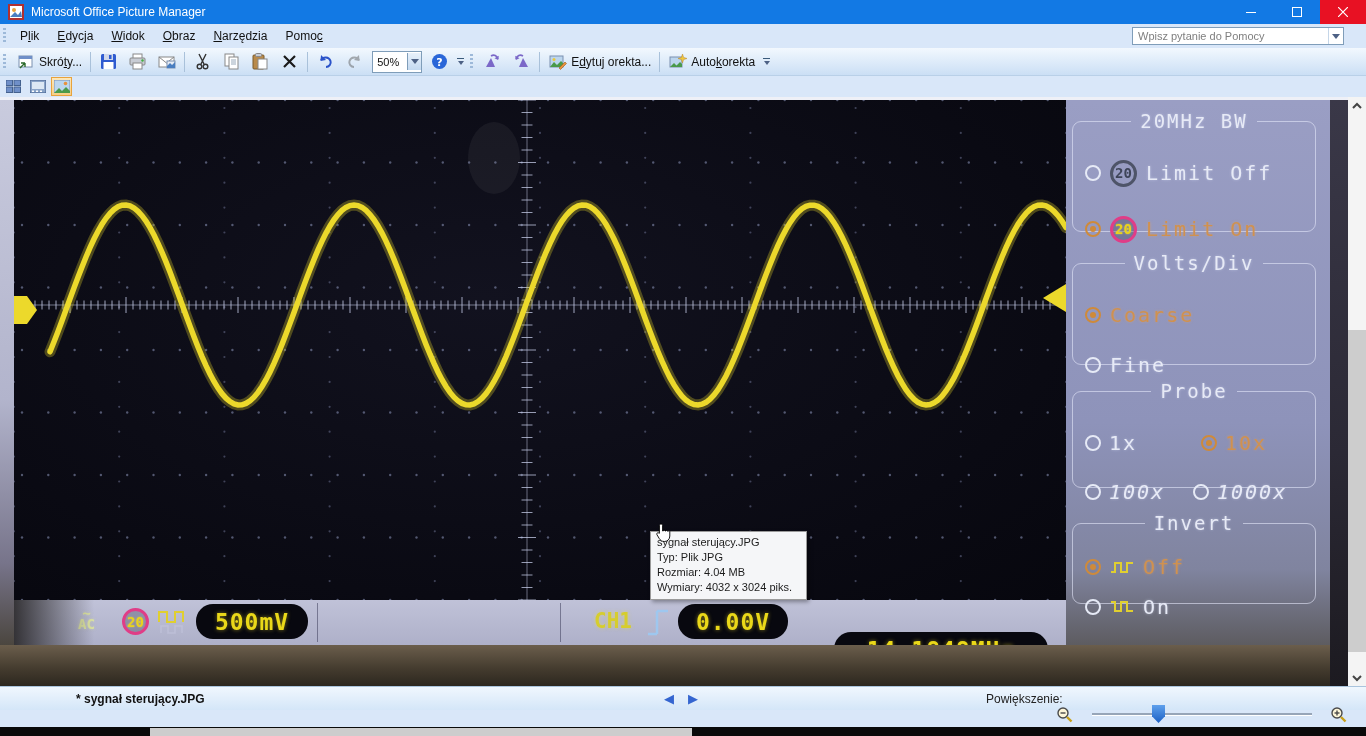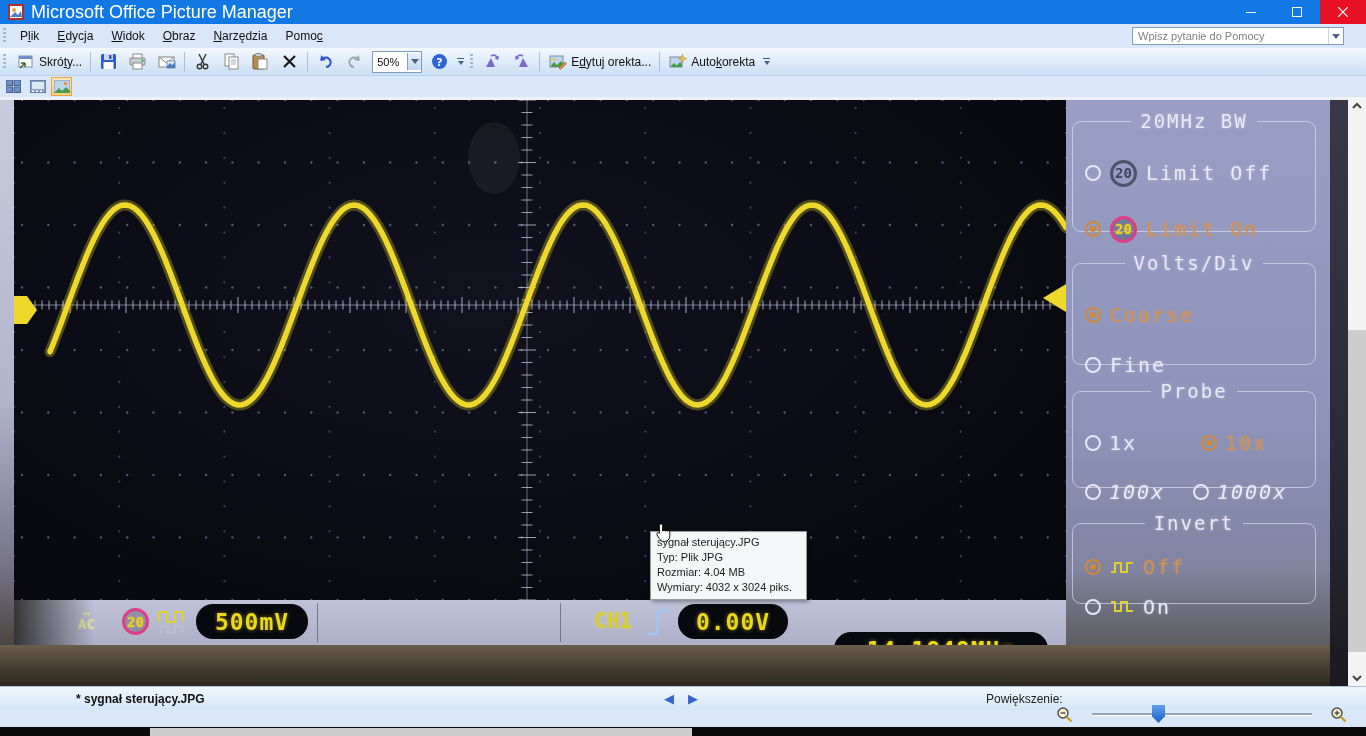--- a/index.html
+++ b/index.html
@@ -1,21 +1,21 @@
 <!DOCTYPE html>
 <html><head>
 <meta charset="utf-8">
 <style>
   * { margin:0; padding:0; box-sizing:border-box; }
   html,body { width:1366px; height:736px; overflow:hidden; background:#000; }
   #app { position:relative; width:1366px; height:736px; font-family:"Liberation Sans",sans-serif; background:#d9e7f9; }
 
   
   .titlebar { position:absolute; left:0; top:0; width:1366px; height:24px; background:#1279e4; display:flex; align-items:center; }
-  .titlebar .app-title { color:#fff; font-size:18px; margin-left:7px; }
+  .titlebar .app-title { color:#fff; font-size:12px; margin-left:7px; }
   .app-icon { width:16px; height:16px; margin-left:8px; }
   .win-controls { position:absolute; right:0; top:0; height:24px; display:flex; }
   .win-btn { width:46px; height:24px; display:flex; align-items:center; justify-content:center; }
   .win-btn.close { background:#e81123; }
 
   
   .menubar { position:absolute; left:0; top:24px; width:1366px; height:24px; background:#d9e7f9; display:flex; align-items:center; }
   .grip { width:3px; height:16px; margin:0 5px 0 3px; background:repeating-linear-gradient(180deg,#9db9d9 0 2px,transparent 2px 4px); }
   .menu-item { font-size:12px; color:#111; padding:4px 9px; }
   .help-search { position:absolute; right:22px; top:3px; width:212px; height:18px; background:#fff; border:1px solid #7f9db9; display:flex; align-items:center; }

